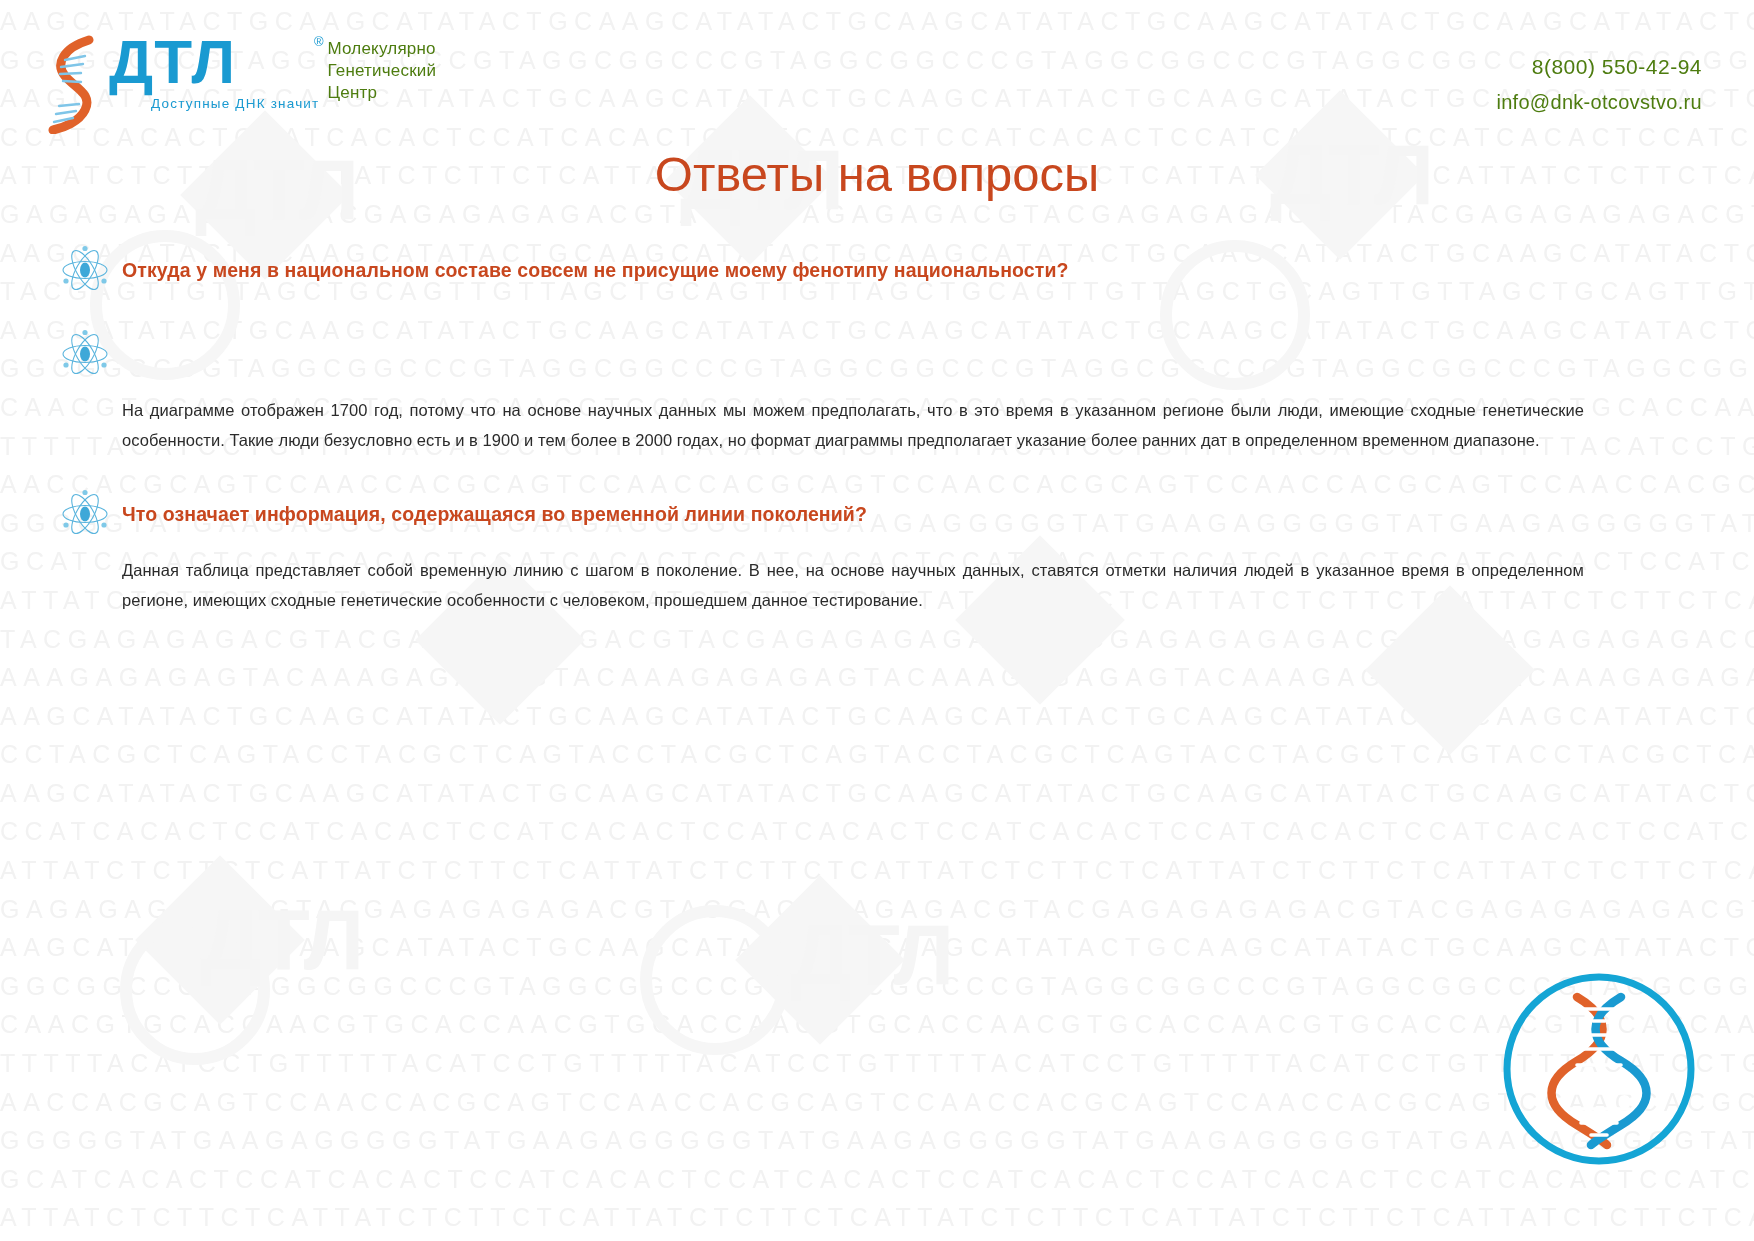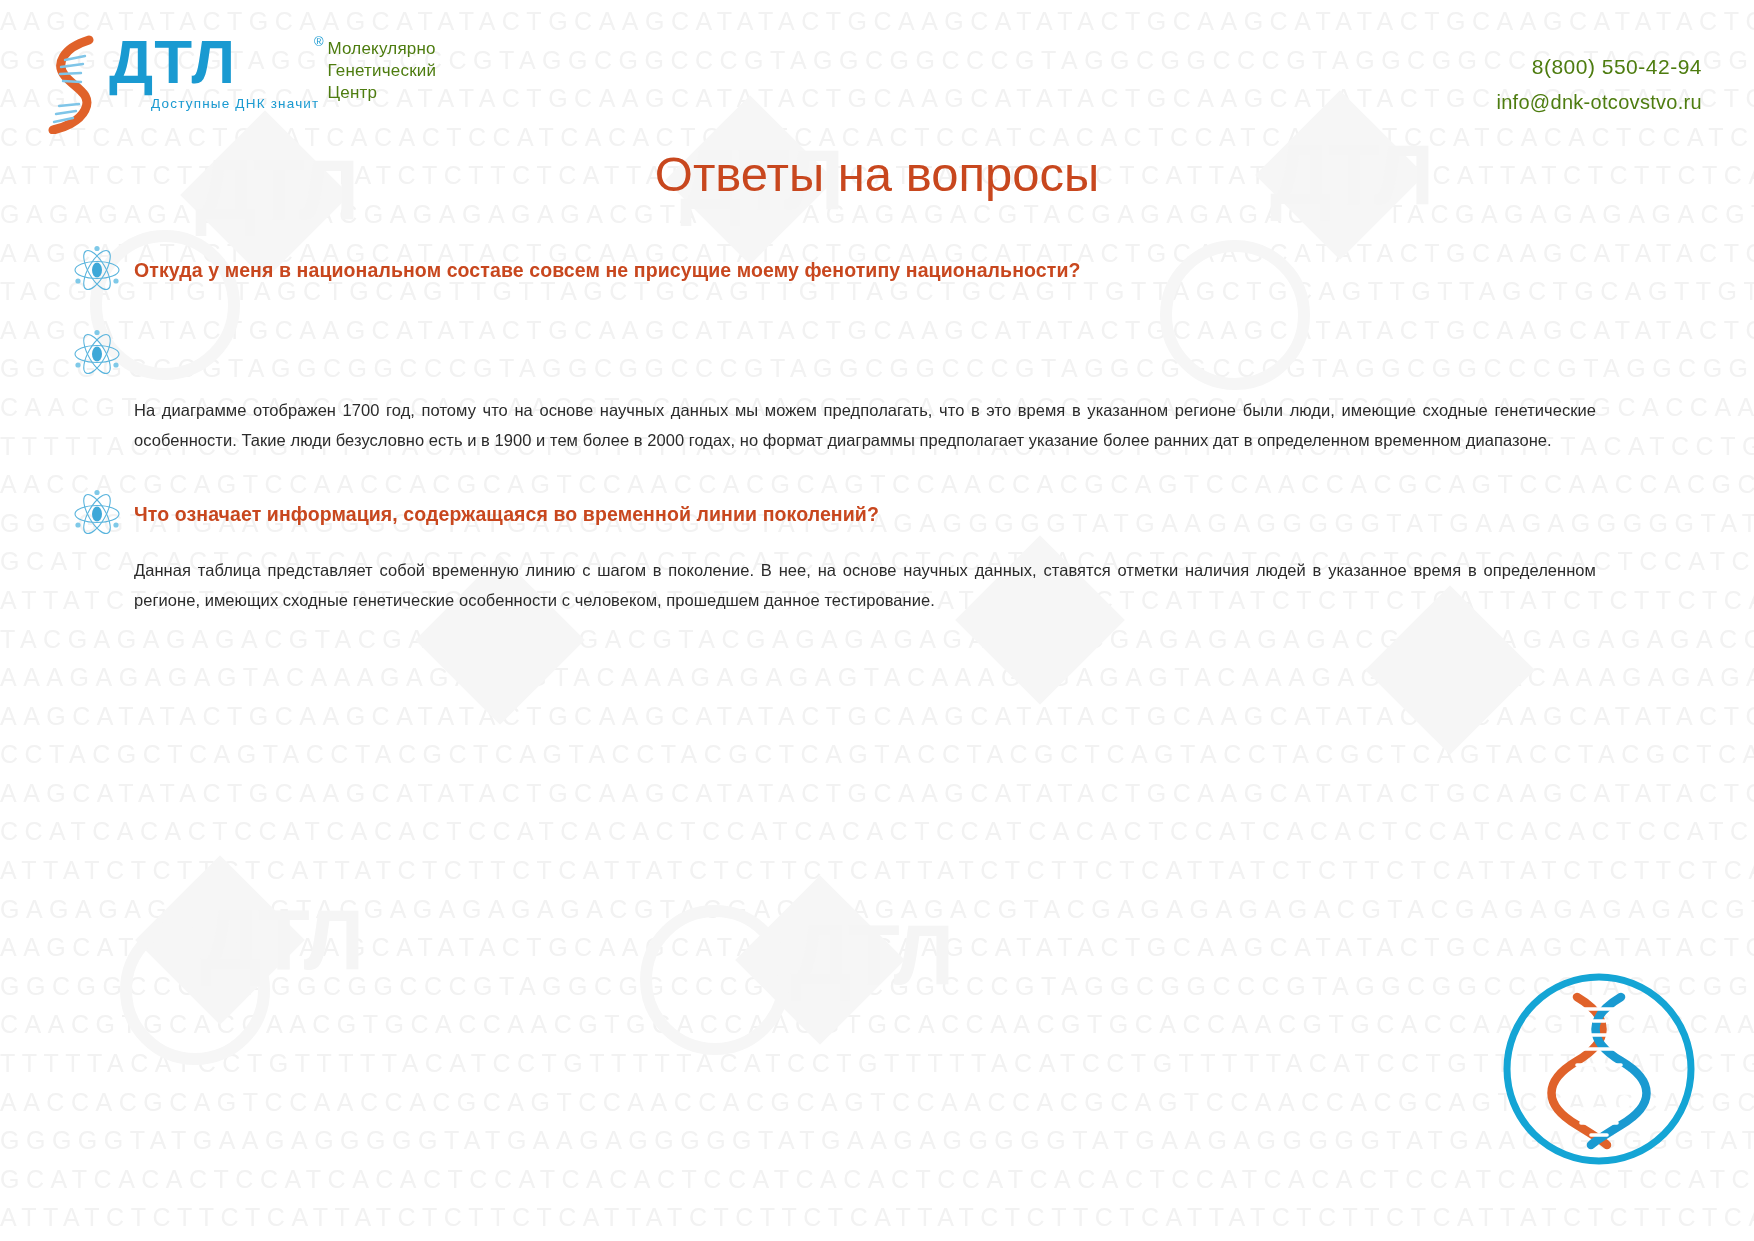--- a/index.html
+++ b/index.html
@@ -98,21 +98,21 @@
 
   
   #page-title {
     position: absolute; top: 146px; left: 0; width: 100%;
     text-align: center;
     font-size: 49px; font-weight: normal; color: #c8471e;
     letter-spacing: 0px;
   }
 
   
-  #faq { position: absolute; left: 72px; top: 245px; width: 1560px; }
+  #faq { position: absolute; left: 60px; top: 245px; width: 1560px; }
   .faq-item { position: relative; }
   .faq-q-row { display: flex; align-items: center; min-height: 44px; }
   .atom-icon { width: 50px; height: 50px; flex: none; margin-right: 12px; }
   .faq-question {
     font-size: 19.5px; font-weight: bold; color: #c8471e;
     line-height: 24px; letter-spacing: 0.1px;
   }
   .faq-answer {
     margin-left: 62px; margin-top: 16px; margin-right: 36px;
     font-size: 16.5px; line-height: 30px; color: #2b2b2b;

